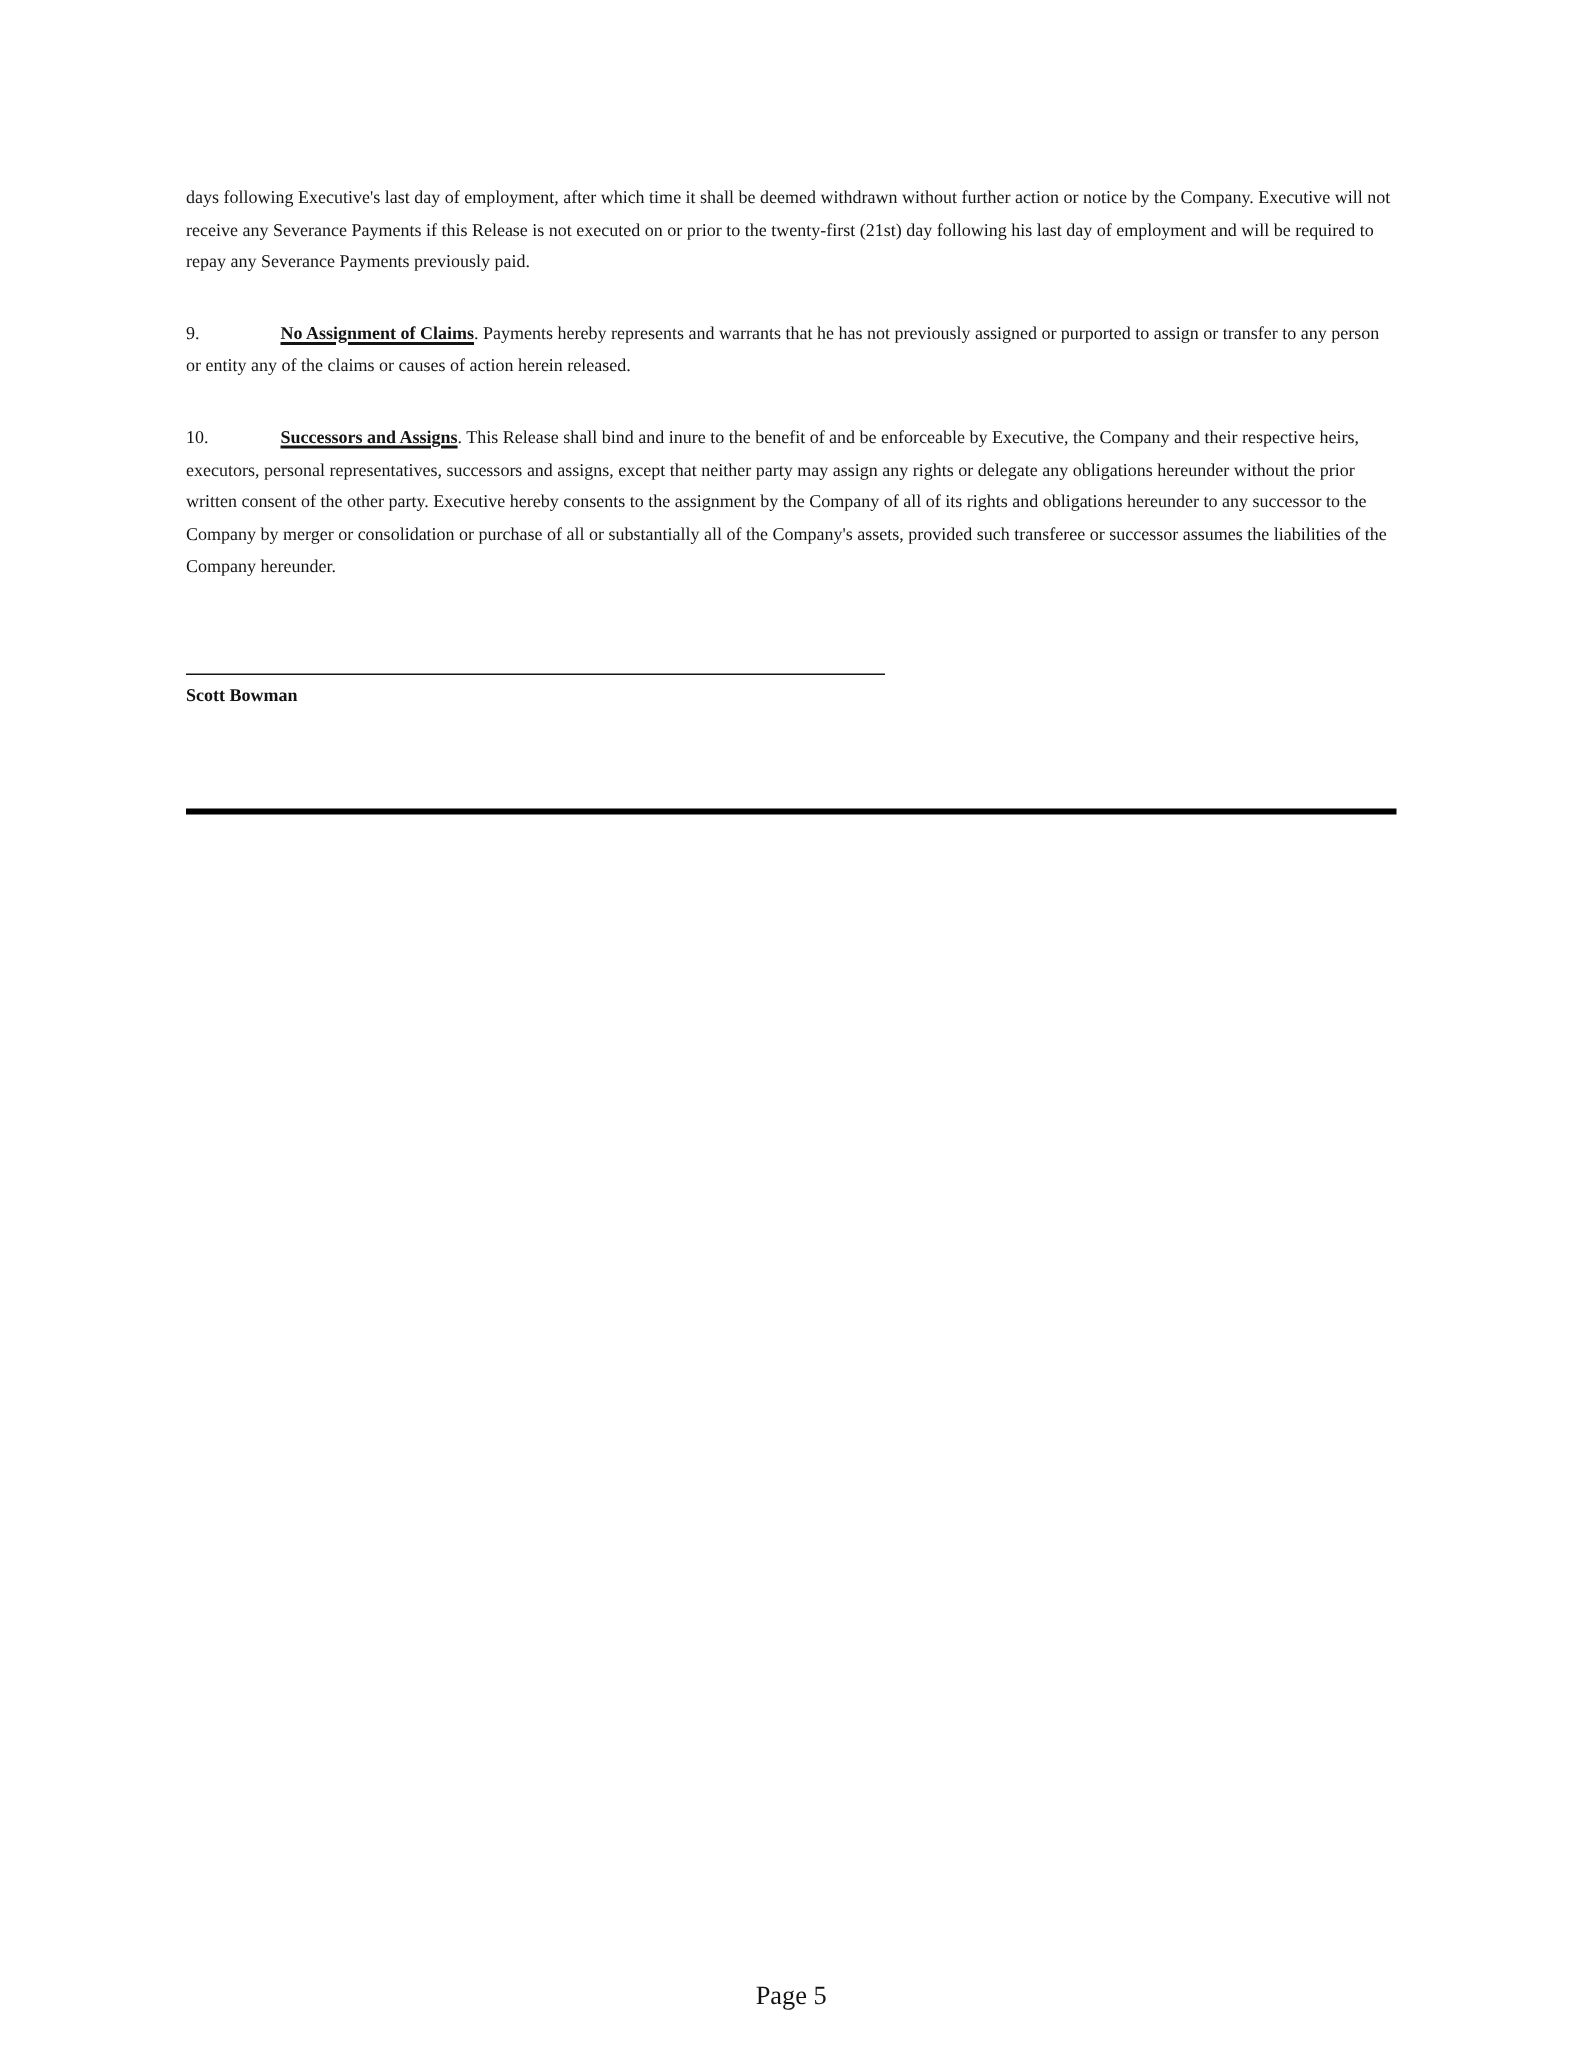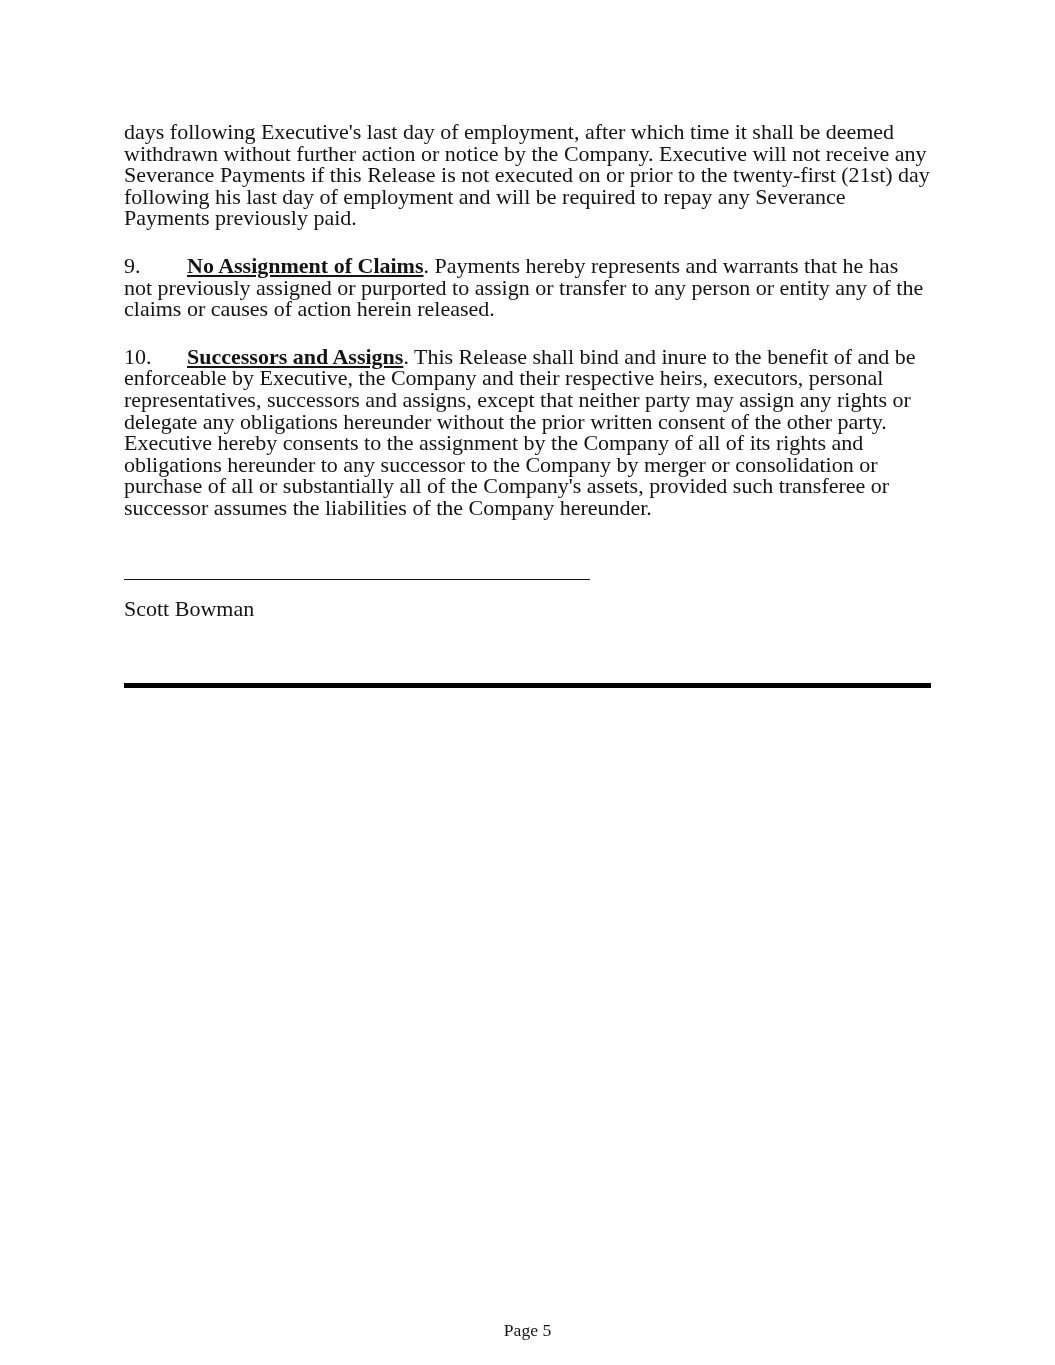--- a/index.html
+++ b/index.html
@@ -14,21 +14,21 @@
     background: #ffffff;
     font-family: "Liberation Serif", serif;
     color: #141414;
     overflow: hidden;
   }
   .content {
     position: absolute;
     left: 124px;
     top: 121px;
     width: 807px;
-    font-size: 22px;
+    font-size: 12px;
     line-height: 21.6px;
     text-align: left;
   }
   .para {
     margin: 0 0 26px 0;
   }
   .section-number {
     display: inline-block;
     width: 63px;
   }
@@ -51,22 +51,22 @@
   }
   .signature-block {
     margin-top: 60px;
   }
   .signature-line {
     width: 466px;
     height: 0;
     border-bottom: 1.6px solid #141414;
   }
   .signatory-name {
-    font-weight: normal;
-    margin-top: 18px;
+    font-weight: bold;
+    margin-top: 3px;
   }
   .thick-rule {
     margin-top: 64px;
     width: 807px;
     height: 4.5px;
     background: #000000;
   }
   .footer {
     position: absolute;
     left: 0;

